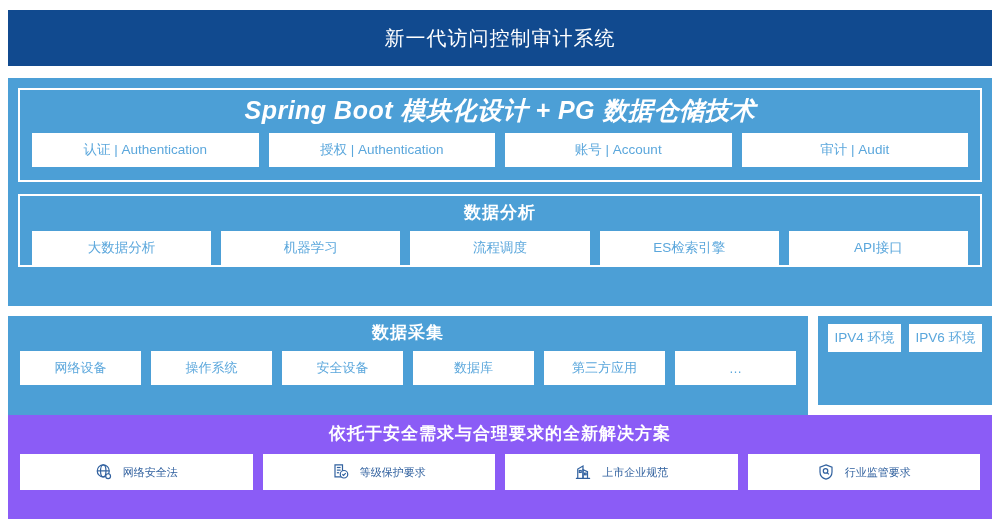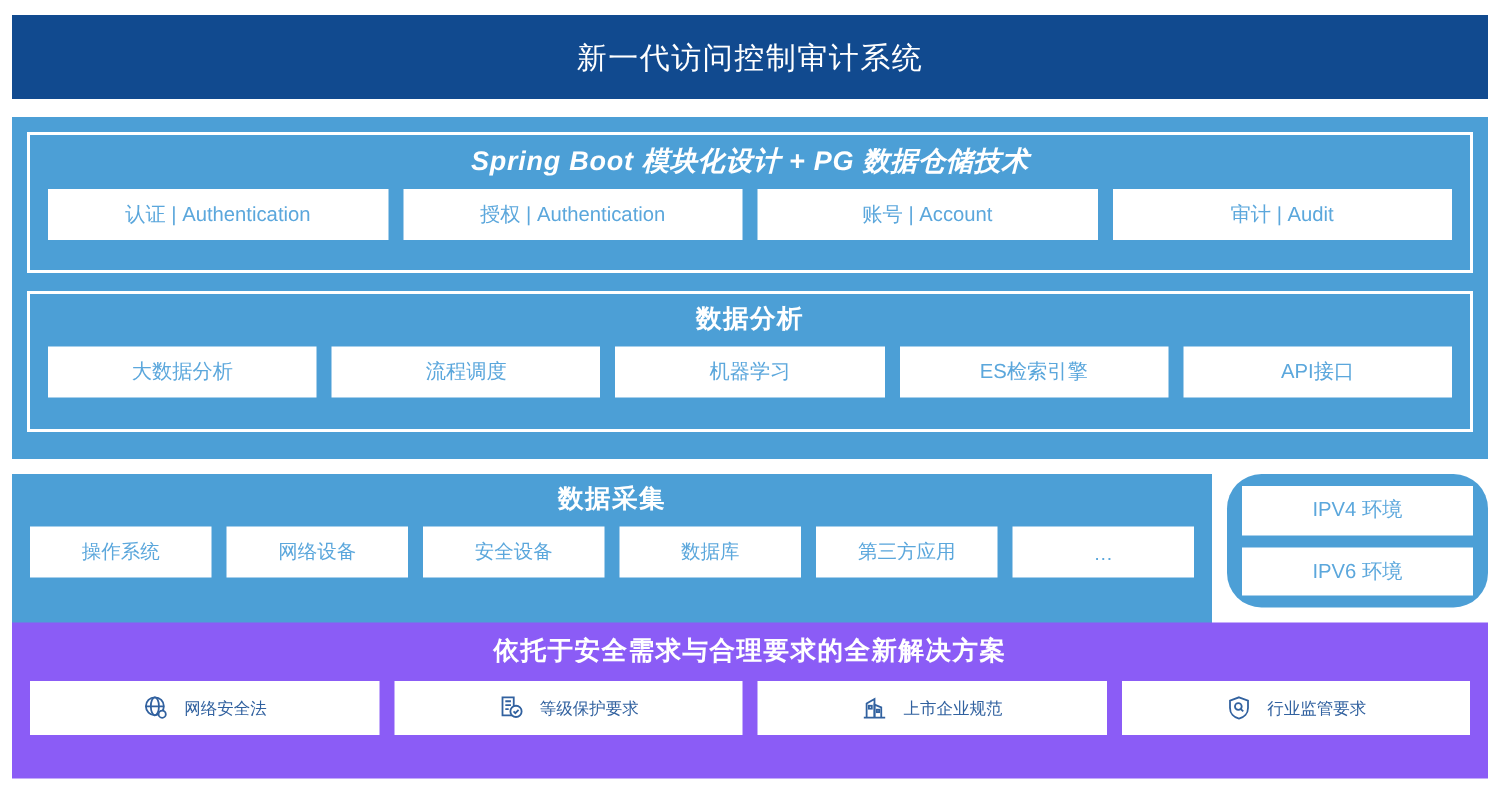--- a/index.html
+++ b/index.html
@@ -59,21 +59,21 @@
     flex-direction: column;
   }
   .group-head {
     text-align: center;
     color: #ffffff;
     font-weight: bold;
     line-height: 1;
   }
   .group-head.italic {
     font-style: italic;
-    font-size: 18px;
+    font-size: 25px;
     letter-spacing: 0.5px;
   }
   .group-head.plain {
     font-size: 17px;
     letter-spacing: 1px;
   }
   .chip-row {
     display: flex;
     gap: 10px;
     border-radius: 14px;
@@ -99,21 +99,21 @@
     width: 984px;
     height: 228px;
     padding: 10px;
   }
   #grp-springboot {
     height: 94px;
     padding: 8px 12px 0 12px;
   }
   #grp-springboot .group-head { padding-bottom: 10px; }
   #grp-analysis {
-    height: 94px;
+    height: 73px;
     padding: 8px 12px 0 12px;
     margin-top: 12px;
   }
   #grp-analysis .group-head { padding-bottom: 10px; }
 
   
   #sec-collect {
     left: 8px;
     top: 316px;
     width: 800px;
@@ -123,24 +123,23 @@
   #sec-collect .group-head { padding-bottom: 10px; }
   #sec-collect .chip { font-size: 13px; }
 
   #sec-env {
     left: 818px;
     top: 316px;
     width: 174px;
     height: 89px;
     padding: 8px 10px;
     display: flex;
-    flex-direction: column;
+    flex-direction: row;
     justify-content: center;
     gap: 8px;
-    border-radius: 23px;
   }
   #sec-env .chip {
     height: 28px;
     font-size: 13.5px;
   }
 
   
   #sec-compliance {
     left: 8px;
     top: 415px;
@@ -187,34 +186,34 @@
         <div class="chip">授权 | Authentication</div>
         <div class="chip">账号 | Account</div>
         <div class="chip">审计 | Audit</div>
       </div>
     </div>
 
     <div class="group" id="grp-analysis">
       <div class="group-head plain">数据分析</div>
       <div class="chip-row">
         <div class="chip">大数据分析</div>
+        <div class="chip">机器学习</div>
         <div class="chip">流程调度</div>
-        <div class="chip">机器学习</div>
         <div class="chip">ES检索引擎</div>
         <div class="chip">API接口</div>
       </div>
     </div>
 
   </div>
 
   <div class="panel panel-light" id="sec-collect">
     <div class="group-head plain">数据采集</div>
     <div class="chip-row">
+      <div class="chip">网络设备</div>
       <div class="chip">操作系统</div>
-      <div class="chip">网络设备</div>
       <div class="chip">安全设备</div>
       <div class="chip">数据库</div>
       <div class="chip">第三方应用</div>
       <div class="chip">…</div>
     </div>
   </div>
 
   <div class="panel panel-light" id="sec-env">
     <div class="chip">IPV4 环境</div>
     <div class="chip">IPV6 环境</div>

